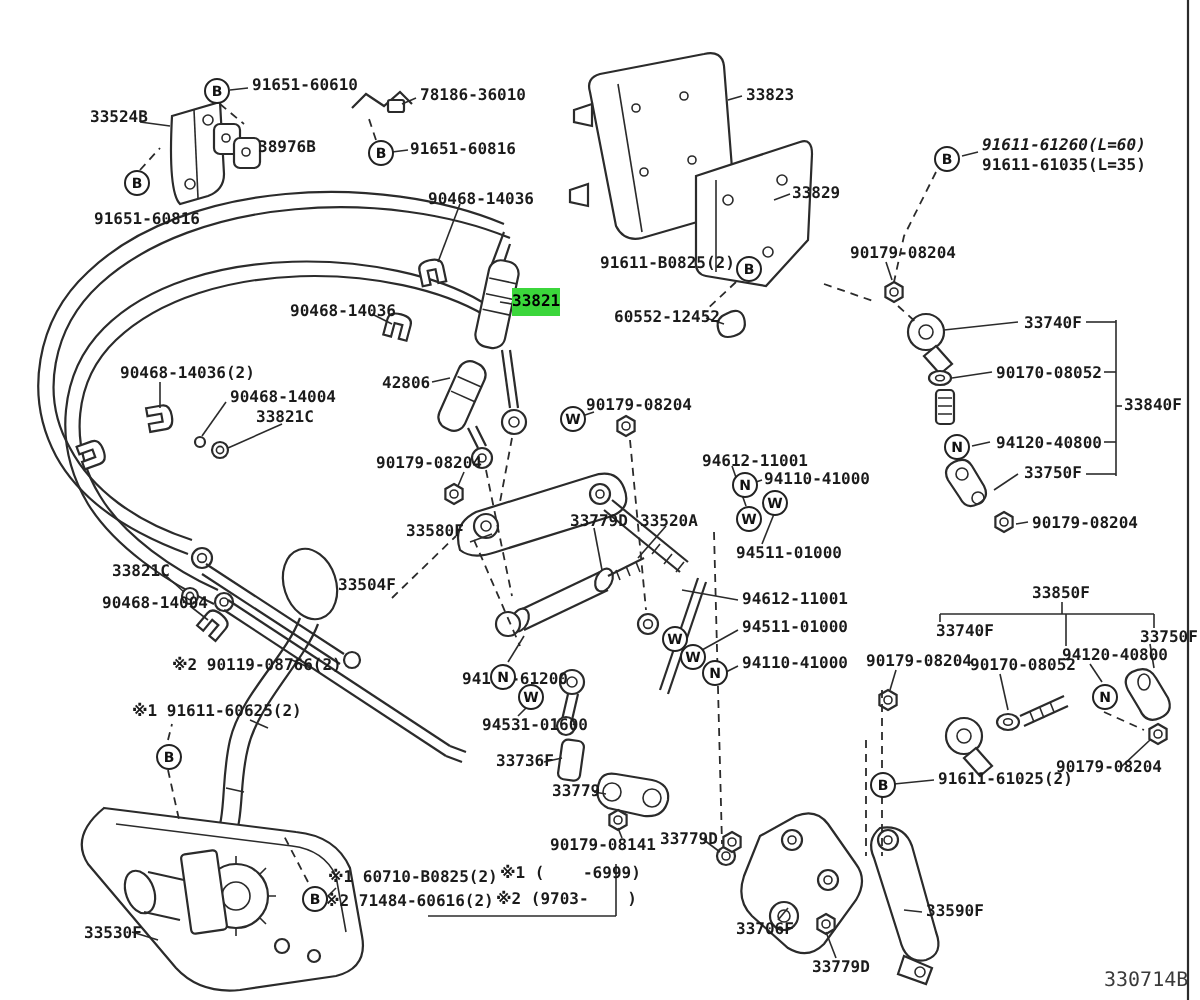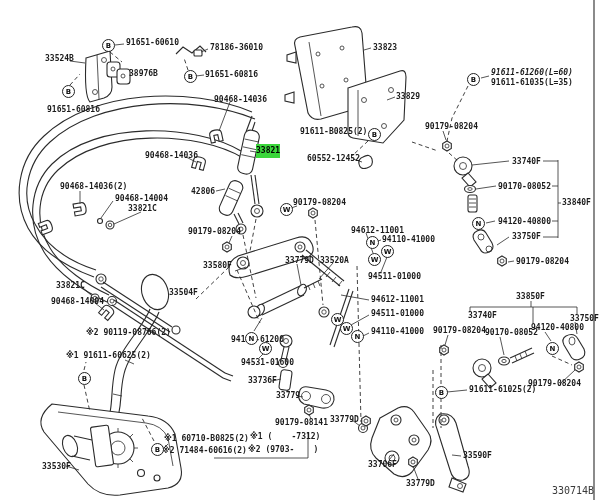--- a/index.html
+++ b/index.html
@@ -423,21 +423,21 @@
       <div class="lbl" style="left: 51px; top: 298px;">90468-14004</div>
       <div class="lbl" style="left: 46px; top: 329px; margin-left: 40px;">※2 90119-08766(2)</div>
       <div class="lbl" style="left: 46px; top: 352px; margin-left: 20px;">※1 91611-60625(2)</div>
       <div class="lbl" style="left: 241px; top: 359px;">94531-01600</div>
       <div class="lbl" style="left: 248px; top: 377px;">33736F</div>
       <div class="lbl" style="left: 276px; top: 392px;">33779</div>
       <div class="lbl" style="left: 275px; top: 419px;">90179-08141</div>
       <div class="lbl" style="left: 330px; top: 416px;">33779D</div>
       <div class="lbl" style="left: 164px; top: 435px;">※1 60710-B0825(2)</div>
       <div class="lbl" style="left: 162px; top: 447px;">※2 71484-60616(2)</div>
-      <div class="lbl" style="left: 250px; top: 433px;">※1 (    -7312)</div>
+      <div class="lbl" style="left: 250px; top: 433px;">※1 (    -6999)</div>
       <div class="lbl" style="left: 248px; top: 446px;">※2 (9703-    )</div>
       <div class="lbl" style="left: 42px; top: 463px;">33530F</div>
       <div class="lbl" style="left: 368px; top: 461px;">33706F</div>
       <div class="lbl" style="left: 406px; top: 480px;">33779D</div>
       <div class="lbl" style="left: 463px; top: 452px;">33590F</div>
       <div class="lbl" style="left: 516px; top: 293px;">33850F</div>
       <div class="lbl" style="left: 468px; top: 312px;">33740F</div>
       <div class="lbl" style="left: 570px; top: 315px;">33750F</div>
       <div class="lbl" style="left: 433px; top: 327px;">90179-08204</div>
       <div class="lbl" style="left: 485px; top: 329px;">90170-08052</div>

